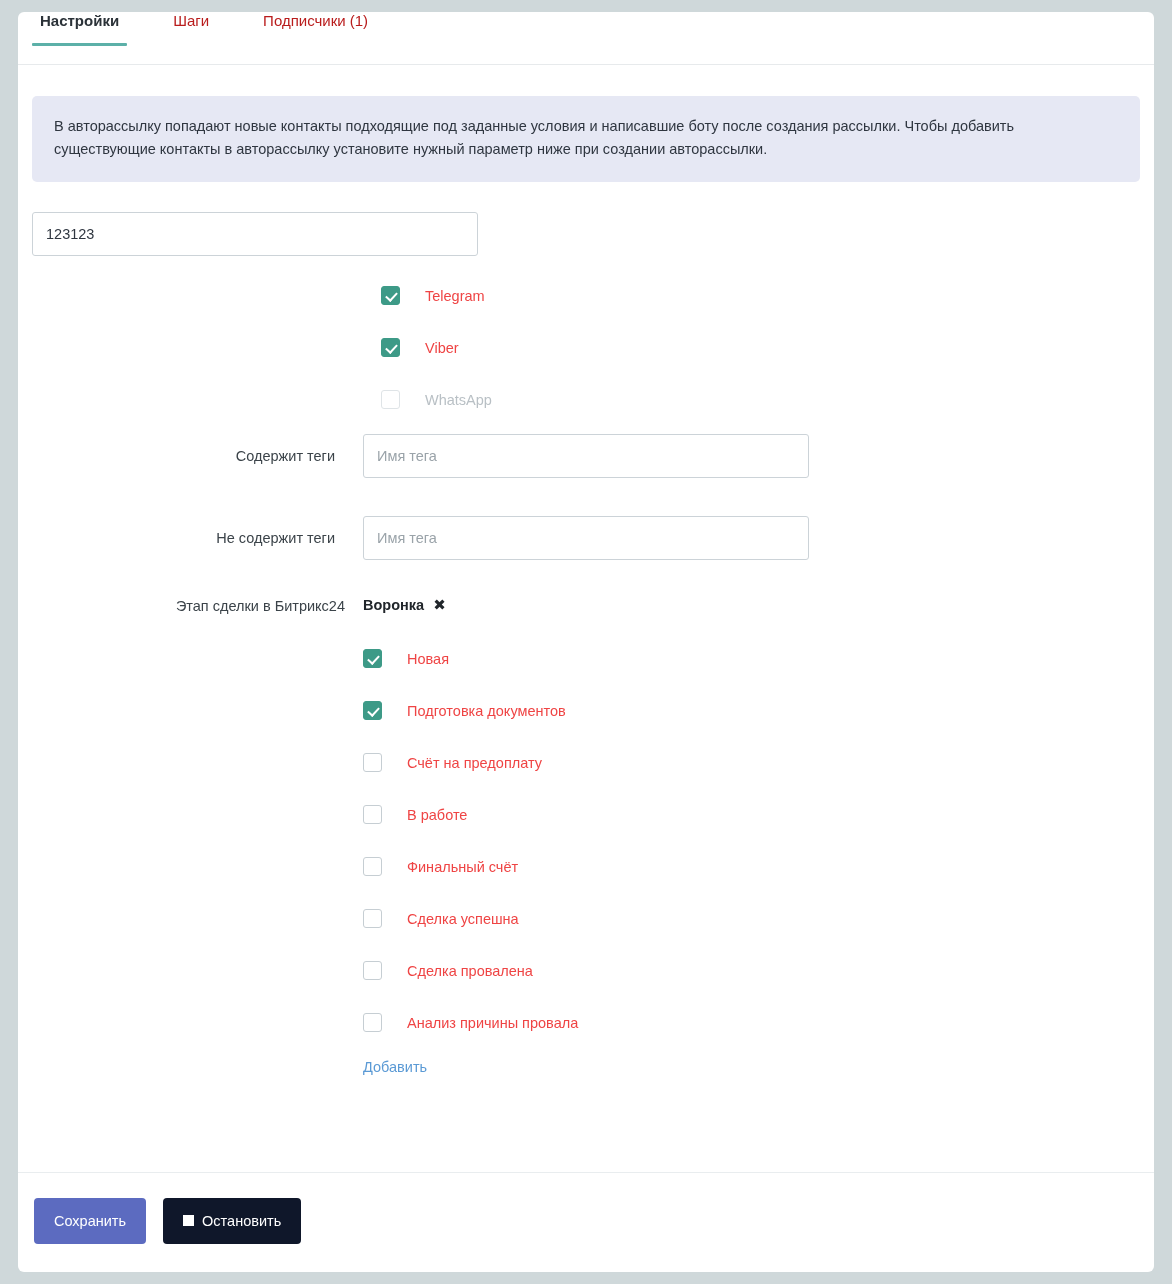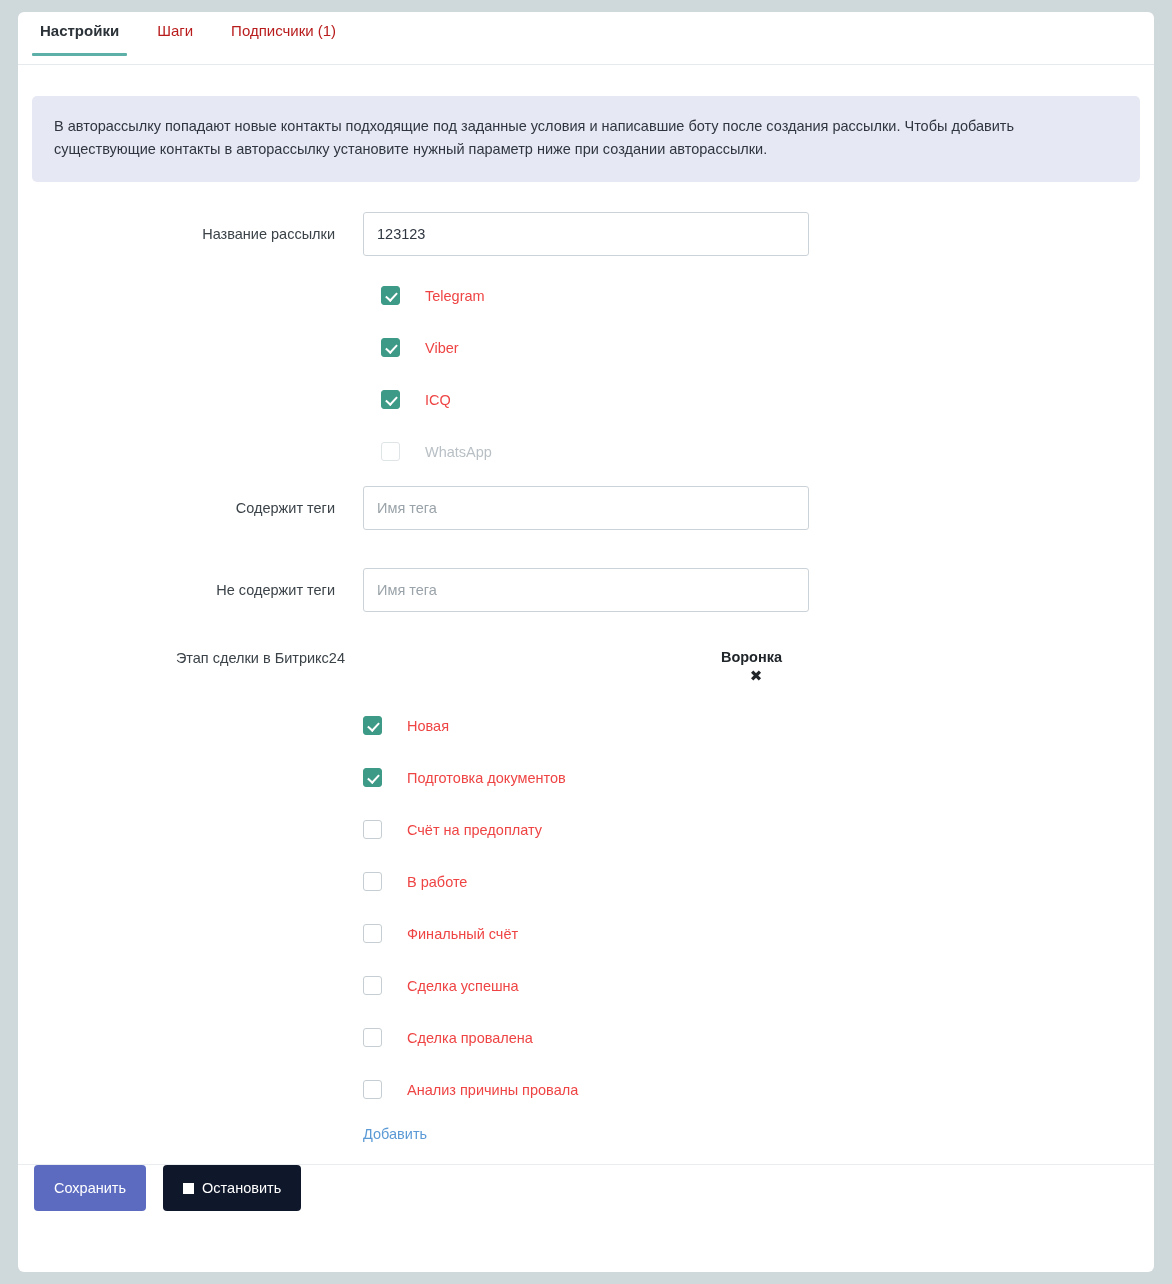--- a/index.html
+++ b/index.html
@@ -30,23 +30,24 @@
   
   .tabbar {
     position: relative;
     height: 53px;
     border-bottom: 1px solid #e7eaec;
     padding: 0 10px;
     box-sizing: border-box;
   }
   .tabs {
     display: flex;
-    align-items: center;
+    align-items: flex-start;
     height: 100%;
     padding-left: 4px;
+    gap: 16px;
   }
   .tab {
     font-size: 15px;
     color: #b91c1c;
     padding: 0 8px 16px 8px;
     margin-right: 22px;
     cursor: pointer;
     position: relative;
     white-space: nowrap;
   }
@@ -182,21 +183,20 @@
     padding-top: 1px;
   }
   .funnel-body { flex: 1 1 auto; }
   .funnel-title {
     font-size: 14.5px;
     font-weight: bold;
     color: #21262b;
     line-height: 22px;
     display: flex;
     align-items: center;
-    flex-direction: column;
   }
   .funnel-remove {
     margin-left: 9px;
     font-size: 15px;
     font-weight: bold;
     color: #21262b;
     cursor: pointer;
     line-height: 1;
   }
   .funnel-checks { margin-top: 17px; }
@@ -209,26 +209,26 @@
     color: #5b9ad5;
     cursor: pointer;
     text-decoration: none;
   }
 
   
   .footer {
     position: absolute;
     left: 0;
     right: 0;
-    bottom: 12px;
+    bottom: 4px;
     height: 96px;
     border-top: 1px solid #e9edef;
     box-sizing: border-box;
     display: flex;
-    align-items: flex-start;
+    align-items: center;
     padding-left: 16px;
   }
   .btn {
     border: none;
     border-radius: 4px;
     color: #ffffff;
     font-size: 14.5px;
     font-family: "Liberation Sans", "DejaVu Sans", sans-serif;
     height: 46px;
     padding: 0 20px;
@@ -260,38 +260,33 @@
     </div>
   </div>
 
   <div class="content">
 
     <div class="notice">В авторассылку попадают новые контакты подходящие под заданные условия и написавшие боту после создания рассылки. Чтобы добавить существующие контакты в авторассылку установите нужный параметр ниже при создании авторассылки.</div>
 
     <div class="form">
 
       <div class="row">
-        <div class="row-label">Название рассылки</div>
         <div class="row-field">
           <input class="text-input" type="text" value="123123" style="">
         </div>
       </div>
 
       <div class="checkgroup" style="margin-top:14px;">
         <div class="checkrow">
           <span class="cb checked"></span>
           <span class="cb-label">Telegram</span>
         </div>
         <div class="checkrow">
           <span class="cb checked"></span>
           <span class="cb-label">Viber</span>
-        </div>
-        <div class="checkrow">
-          <span class="cb checked"></span>
-          <span class="cb-label">ICQ</span>
         </div>
         <div class="checkrow">
           <span class="cb disabled"></span>
           <span class="cb-label muted">WhatsApp</span>
         </div>
       </div>
 
       <div class="row" style="margin-top:8px;">
         <div class="row-label">Содержит теги</div>
         <div class="row-field">

